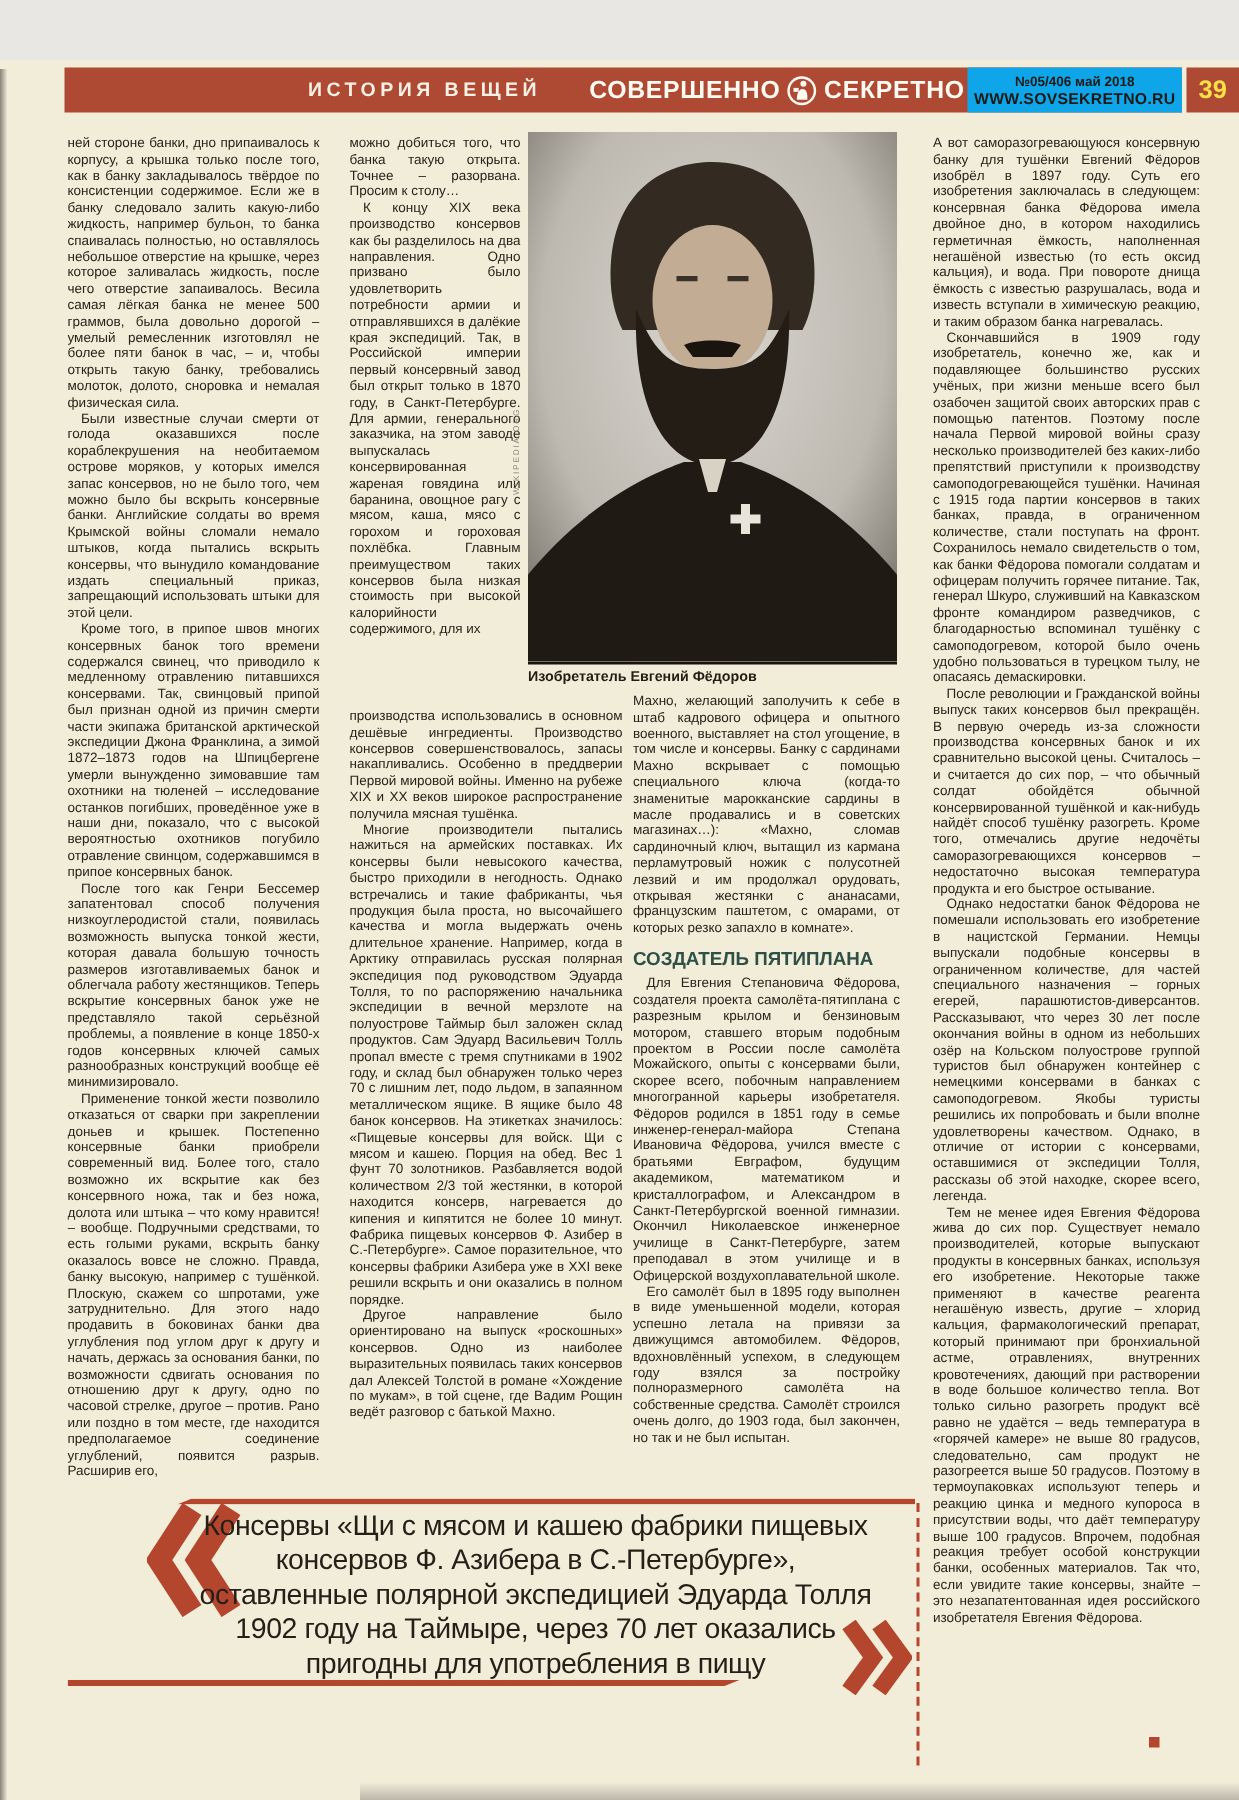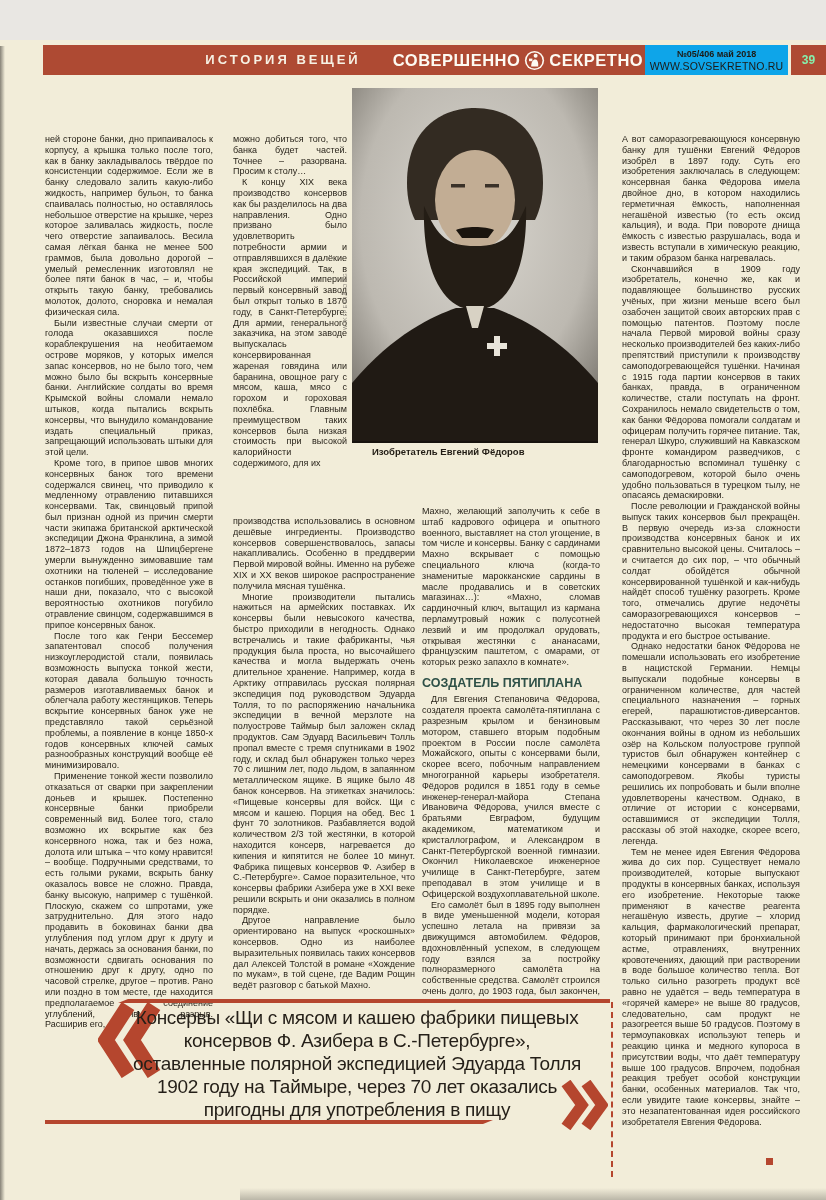--- a/index.html
+++ b/index.html
@@ -14,44 +14,44 @@
   
   #header-bar{position:absolute;left:43px;top:45px;width:745px;height:30px;background:#ae4a33;}
   #section-title{position:absolute;left:120px;top:0;width:240px;height:30px;line-height:30px;
     color:#f6f1e4;font-size:13px;font-weight:bold;letter-spacing:3px;text-align:center;}
   #masthead{position:absolute;left:330px;top:0;width:290px;height:30px;display:flex;
     align-items:center;justify-content:center;gap:4px;color:#fff;}
   .masthead-word{font-size:16.5px;font-weight:900;letter-spacing:.5px;color:#fdfaf2;}
   #issue-box{position:absolute;left:602px;top:0;width:143px;height:30px;background:#0ea5e9;
     display:flex;flex-direction:column;justify-content:center;align-items:center;}
   #issue-number{font-size:9px;font-weight:bold;color:#1d1a15;line-height:11px;}
-  #site-url{font-size:10.5px;font-weight:normal;color:#1d1a15;line-height:12px;letter-spacing:.2px;}
+  #site-url{font-size:10.5px;font-weight:bold;color:#1d1a15;line-height:12px;letter-spacing:.2px;}
   #page-number-box{position:absolute;left:791px;top:45px;width:35px;height:30px;background:#ae4a33;
     display:flex;align-items:center;justify-content:center;}
-  #page-number{color:#86efac;font-size:12px;font-weight:bold;}
+  #page-number{color:#fde047;font-size:17px;font-weight:bold;}
 
   
   .col{position:absolute;overflow:hidden;color:#29241b;font-size:9px;line-height:10.8px;
     text-align:justify;}
   .para{margin:0;text-indent:9px;}
-  .para.cont{text-indent:0;margin-top:44px;}
+  .para.cont{text-indent:0;}
   .subhead{color:#2e5047;font-weight:bold;font-size:12.5px;line-height:13.5px;margin:9px 0 4px;text-align:left;}
   #column-1{left:45px;top:90px;width:168px;height:950px;}
   #column-2-narrow{left:233px;top:90px;width:114px;height:382px;}
   #column-2-wide{left:233px;top:472px;width:182px;height:528px;}
   #column-3{left:422px;top:462px;width:178px;height:536px;}
   #column-4{left:622px;top:90px;width:178px;height:1092px;}
 
   
   #portrait-photo{position:absolute;left:352px;top:88px;width:246px;height:353px;overflow:hidden;
     border-bottom:2px solid #17130e;}
   #photo-credit{position:absolute;left:342px;top:170px;width:10px;height:160px;
     writing-mode:vertical-rl;transform:rotate(180deg);font-size:5.5px;color:#8a857b;
     letter-spacing:1.2px;}
-  #photo-caption{position:absolute;left:372px;top:446px;width:244px;font-size:9.5px;
+  #photo-caption{position:absolute;left:352px;top:446px;width:244px;font-size:9.5px;
     font-weight:bold;color:#221d15;}
 
   
   #quote-rule-top{position:absolute;left:118px;top:999px;width:492px;height:4px;background:#b5462e;
     clip-path:polygon(10px 0,100% 0,100% 100%,0 100%);}
   #quote-rule-bottom{position:absolute;left:45px;top:1120px;width:448px;height:4px;background:#b5462e;
     clip-path:polygon(0 0,100% 0,calc(100% - 10px) 100%,0 100%);}
   #pull-quote{position:absolute;left:118px;top:1006px;width:478px;text-align:center;}
   .quote-line{font-weight:normal;font-size:19px;line-height:23px;color:#241f18;
     letter-spacing:-.3px;white-space:nowrap;}
@@ -93,21 +93,21 @@
   </div>
 
   <div id="column-1" class="col">
       <p class="para cont">ней стороне банки, дно припаивалось к корпусу, а крышка только после того, как в банку закладывалось твёрдое по консистенции содержимое. Если же в банку следовало залить какую-либо жидкость, например бульон, то банка спаивалась полностью, но оставлялось небольшое отверстие на крышке, через которое заливалась жидкость, после чего отверстие запаивалось. Весила самая лёгкая банка не менее 500 граммов, была довольно дорогой – умелый ремесленник изготовлял не более пяти банок в час, – и, чтобы открыть такую банку, требовались молоток, долото, сноровка и немалая физическая сила.</p>
       <p class="para">Были известные случаи смерти от голода оказавшихся после кораблекрушения на необитаемом острове моряков, у которых имелся запас консервов, но не было того, чем можно было бы вскрыть консервные банки. Английские солдаты во время Крымской войны сломали немало штыков, когда пытались вскрыть консервы, что вынудило командование издать специальный приказ, запрещающий использовать штыки для этой цели.</p>
       <p class="para">Кроме того, в припое швов многих консервных банок того времени содержался свинец, что приводило к медленному отравлению питавшихся консервами. Так, свинцовый припой был признан одной из причин смерти части экипажа британской арктической экспедиции Джона Франклина, а зимой 1872–1873 годов на Шпицбергене умерли вынужденно зимовавшие там охотники на тюленей – исследование останков погибших, проведённое уже в наши дни, показало, что с высокой вероятностью охотников погубило отравление свинцом, содержавшимся в припое консервных банок.</p>
       <p class="para">После того как Генри Бессемер запатентовал способ получения низкоуглеродистой стали, появилась возможность выпуска тонкой жести, которая давала большую точность размеров изготавливаемых банок и облегчала работу жестянщиков. Теперь вскрытие консервных банок уже не представляло такой серьёзной проблемы, а появление в конце 1850-х годов консервных ключей самых разнообразных конструкций вообще её минимизировало.</p>
       <p class="para">Применение тонкой жести позволило отказаться от сварки при закреплении доньев и крышек. Постепенно консервные банки приобрели современный вид. Более того, стало возможно их вскрытие как без консервного ножа, так и без ножа, долота или штыка – что кому нравится! – вообще. Подручными средствами, то есть голыми руками, вскрыть банку оказалось вовсе не сложно. Правда, банку высокую, например с тушёнкой. Плоскую, скажем со шпротами, уже затруднительно. Для этого надо продавить в боковинах банки два углубления под углом друг к другу и начать, держась за основания банки, по возможности сдвигать основания по отношению друг к другу, одно по часовой стрелке, другое – против. Рано или поздно в том месте, где находится предполагаемое соединение углублений, появится разрыв. Расширив его,</p>
     </div>
   <div id="column-2-narrow" class="col">
-      <p class="para cont">можно добиться того, что банка будет частей. Точнее – разорвана. Просим к столу…</p>
+      <p class="para cont">можно добиться того, что банка такую открыта. Точнее – разорвана. Просим к столу…</p>
       <p class="para">К концу XIX века производство консервов как бы разделилось на два направления. Одно призвано было удовлетворить потребности армии и отправлявшихся в далёкие края экспедиций. Так, в Российской империи первый консервный завод был открыт только в 1870 году, в Санкт-Петербурге. Для армии, генерального заказчика, на этом заводе выпускалась консервированная жареная говядина или баранина, овощное рагу с мясом, каша, мясо с горохом и гороховая похлёбка. Главным преимуществом таких консервов была низкая стоимость при высокой калорийности содержимого, для их</p>
     </div>
   <div id="column-2-wide" class="col">
       <p class="para cont">производства использовались в основном дешёвые ингредиенты. Производство консервов совершенствовалось, запасы накапливались. Особенно в преддверии Первой мировой войны. Именно на рубеже XIX и XX веков широкое распространение получила мясная тушёнка.</p>
       <p class="para">Многие производители пытались нажиться на армейских поставках. Их консервы были невысокого качества, быстро приходили в негодность. Однако встречались и такие фабриканты, чья продукция была проста, но высочайшего качества и могла выдержать очень длительное хранение. Например, когда в Арктику отправилась русская полярная экспедиция под руководством Эдуарда Толля, то по распоряжению начальника экспедиции в вечной мерзлоте на полуострове Таймыр был заложен склад продуктов. Сам Эдуард Васильевич Толль пропал вместе с тремя спутниками в 1902 году, и склад был обнаружен только через 70 с лишним лет, подо льдом, в запаянном металлическом ящике. В ящике было 48 банок консервов. На этикетках значилось: «Пищевые консервы для войск. Щи с мясом и кашею. Порция на обед. Вес 1 фунт 70 золотников. Разбавляется водой количеством 2/3 той жестянки, в которой находится консерв, нагревается до кипения и кипятится не более 10 минут. Фабрика пищевых консервов Ф. Азибер в С.-Петербурге». Самое поразительное, что консервы фабрики Азибера уже в XXI веке решили вскрыть и они оказались в полном порядке.</p>
       <p class="para">Другое направление было ориентировано на выпуск «роскошных» консервов. Одно из наиболее выразительных появилась таких консервов дал Алексей Толстой в романе «Хождение по мукам», в той сцене, где Вадим Рощин ведёт разговор с батькой Махно.</p>
     </div>
   <div id="column-3" class="col">
       <p class="para cont">Махно, желающий заполучить к себе в штаб кадрового офицера и опытного военного, выставляет на стол угощение, в том числе и консервы. Банку с сардинами Махно вскрывает с помощью специального ключа (когда-то знаменитые марокканские сардины в масле продавались и в советских магазинах…): «Махно, сломав сардиночный ключ, вытащил из кармана перламутровый ножик с полусотней лезвий и им продолжал орудовать, открывая жестянки с ананасами, французским паштетом, с омарами, от которых резко запахло в комнате».</p>
       <div class="subhead">СОЗДАТЕЛЬ ПЯТИПЛАНА</div>

